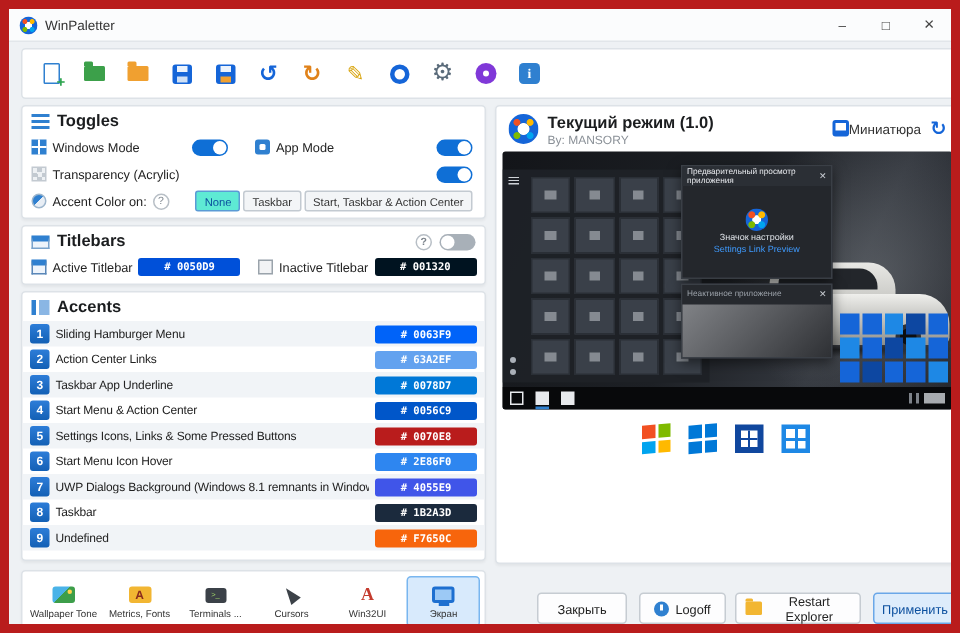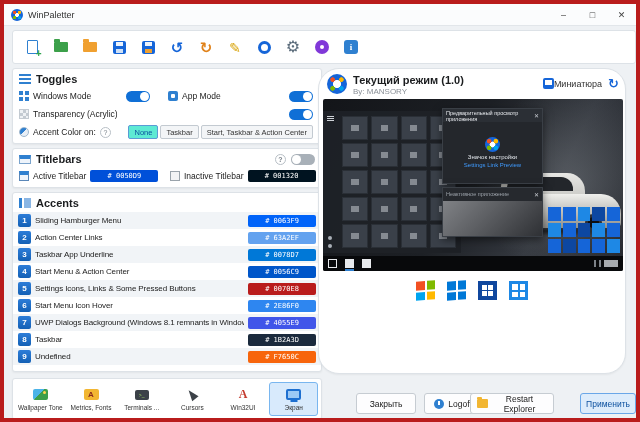--- a/index.html
+++ b/index.html
@@ -1,18 +1,18 @@
 <!DOCTYPE html>
 <html><head>
 <meta charset="utf-8">
 <style>
   *{margin:0;padding:0;box-sizing:border-box;font-family:"Liberation Sans","DejaVu Sans",sans-serif;}
   html,body{width:640px;height:422px;}
   body{background:#c9ccd1;}
-  .window{position:relative;width:640px;height:422px;background:#eef1f4;border:4px solid #b91c1c;overflow:hidden;}
+  .window{position:relative;width:640px;height:422px;background:#eef1f4;border:6px solid #b91c1c;overflow:hidden;}
 
   
   .titlebar{position:absolute;left:0;top:0;right:0;height:22px;background:#fbfcfd;border-bottom:1px solid #e2e6ea;display:flex;align-items:center;padding-left:7px;gap:5px;}
   .app-logo{width:12px;height:12px;border-radius:50%;background:
      radial-gradient(circle at 30% 28%,#f25022 1.4px,transparent 1.9px),
      radial-gradient(circle at 70% 28%,#ffb900 1.4px,transparent 1.9px),
      radial-gradient(circle at 30% 72%,#7fba00 1.4px,transparent 1.9px),
      radial-gradient(circle at 70% 72%,#00a4ef 1.4px,transparent 1.9px),
      radial-gradient(#fff 26%,#1565d8 30%);}
   .title{font-size:9px;color:#333;}
@@ -66,21 +66,21 @@
   .mi-app{background:#2f80d0;border-radius:2px;position:relative;}
   .mi-app::after{content:"";position:absolute;inset:3px;background:#fff;border-radius:1px;}
   .mi-trans{background:repeating-conic-gradient(#c3cad1 0 25%,#eef1f4 0 50%) 0 0/6px 6px;border:1px solid #c3cad1;}
   .mi-accent{border-radius:50%;background:linear-gradient(135deg,#2f80d0 50%,#e8eef5 50%);border:1px solid #9db6cd;}
   .seg{display:flex;gap:2px;margin-left:auto;}
   .seg-btn{height:14px;display:flex;align-items:center;justify-content:center;font-size:7.5px;border:1px solid #c3cad1;background:#f3f5f7;border-radius:2px;padding:0 5px;color:#333;white-space:nowrap;}
   .seg-btn.sel{background:#5eead4;border-color:#5b9bd5;color:#0b4f9e;}
 
   
   #titlebars-card{left:8px;top:144px;width:310px;height:40px;}
-  .chip{min-width:68px;height:12px;border-radius:2px;color:#fff;font-size:7px;display:flex;align-items:center;justify-content:center;font-family:"DejaVu Sans Mono",monospace;flex:0 0 auto;}
+  .chip{min-width:68px;height:12px;border-radius:2px;color:#fff;font-size:7px;display:flex;align-items:center;justify-content:center;font-family:"DejaVu Sans Mono",monospace;flex:0 0 auto;font-weight:bold;}
   .mi-wact{border:1px solid #5a87b8;border-top:4px solid #2f80d0;background:#eef4fb;}
   .mi-winact{border:1px solid #9aa3ab;border-top:4px solid #6e7press78;background:#f2f3f5;}
 
   
   #accents-card{left:8px;top:188px;width:310px;height:180px;overflow:hidden;}
   .acc-rows{margin-top:1px;}
   .acc-row{display:flex;align-items:center;gap:4px;height:17px;padding:0 5px;}
   .acc-row:nth-child(odd){background:#f1f4f7;}
   .acc-num{width:13px;height:13px;border-radius:2px;background:linear-gradient(#2d7dd8,#1360b5);color:#fff;font-size:8px;font-weight:bold;display:flex;align-items:center;justify-content:center;flex:0 0 auto;}
   .acc-label{flex:1;font-size:8px;color:#222;white-space:nowrap;overflow:hidden;letter-spacing:-0.1px;}
@@ -95,21 +95,21 @@
   .ti-metrics{width:15px;height:11px;border-radius:2px;background:#f2b632;display:flex;align-items:center;justify-content:center;}
   .ti-metrics::before{content:"A";font-size:8px;font-weight:bold;color:#8a2b1d;}
   .ti-term{width:14px;height:10px;border-radius:2px;background:#3b4148;display:flex;align-items:center;justify-content:center;}
   .ti-term::before{content:">_";font-size:5px;color:#9fd468;}
   .ti-cursor{width:0;height:0;border-left:4px solid transparent;border-right:4px solid transparent;border-bottom:11px solid #3c4248;transform:rotate(-38deg);}
   .ti-a::before{content:"A";color:#c43b2e;font-weight:bold;font-size:12px;font-family:"Liberation Serif",serif;}
   .ti-screen{width:15px;height:11px;border:2px solid #1d6fd0;border-radius:2px;background:#9cc9f5;position:relative;}
   .ti-screen::after{content:"";position:absolute;left:50%;bottom:-4px;transform:translateX(-50%);width:7px;height:2px;background:#1d6fd0;}
 
   
-  #right-card{left:314px;top:64px;width:308px;height:306px;border-radius:21px;}
+  #right-card{left:324px;top:64px;width:308px;height:306px;}
   .rp-head{position:absolute;left:0;top:0;right:0;height:30px;display:flex;align-items:flex-start;padding:5px 6px 0 8px;gap:6px;}
   .wp-logo{width:20px;height:20px;border-radius:50%;flex:0 0 auto;background:
      radial-gradient(circle at 28% 28%,#f25022 2px,transparent 2.6px),
      radial-gradient(circle at 72% 28%,#ffb900 2px,transparent 2.6px),
      radial-gradient(circle at 28% 72%,#7fba00 2px,transparent 2.6px),
      radial-gradient(circle at 72% 72%,#00a4ef 2px,transparent 2.6px),
      radial-gradient(#fff 26%,#1565d8 30%);}
   .wp-logo.sm{width:15px;height:15px;}
   .rp-title{font-size:11px;font-weight:bold;color:#1b1d1f;line-height:1.15;}
   .rp-author{font-size:8px;color:#8a9097;}
@@ -510,21 +510,21 @@
     </div>
   </div>
 
   <button class="abtn" style="left:420px;width:58px">
     <span class="ic-logoff"></span>
     <span>Logoff</span>
   </button>
   <button class="abtn" style="left:352px;width:60px">
     <span>Закрыть</span>
   </button>
-  <button class="abtn" style="left:466px;width:84px">
+  <button class="abtn" style="left:484px;width:84px">
     <span class="ic-exp"></span>
     <span>Restart Explorer</span>
   </button>
   <button class="abtn primary" style="left:576px;width:56px">
     <span>Применить</span>
   </button>
 
 </div>
 
 </body></html>

